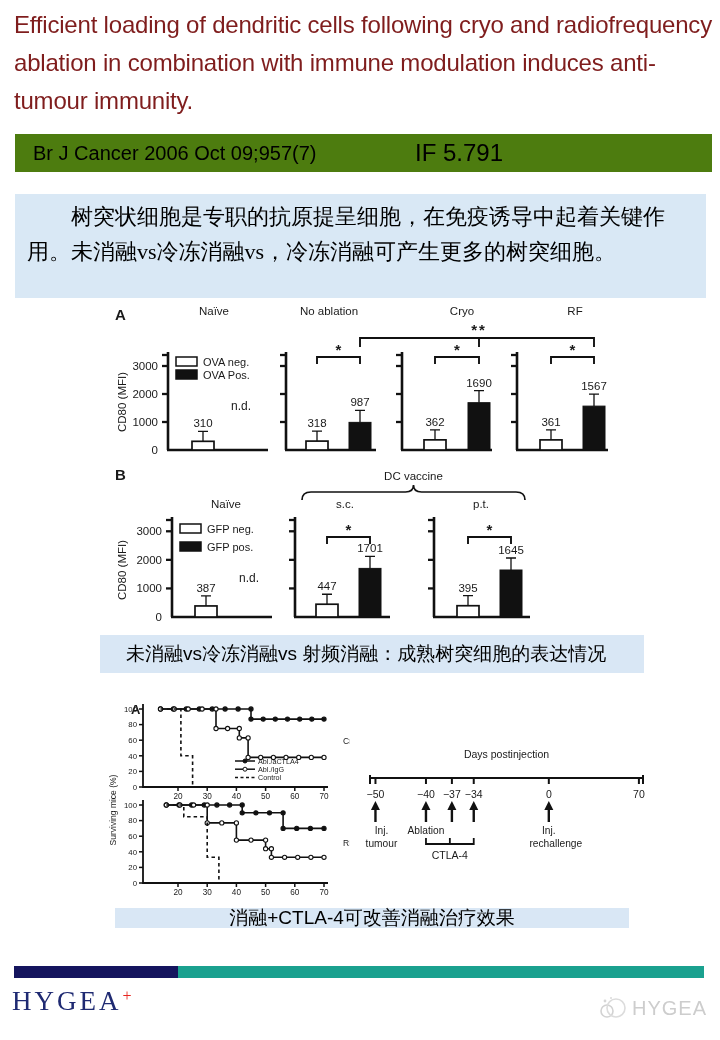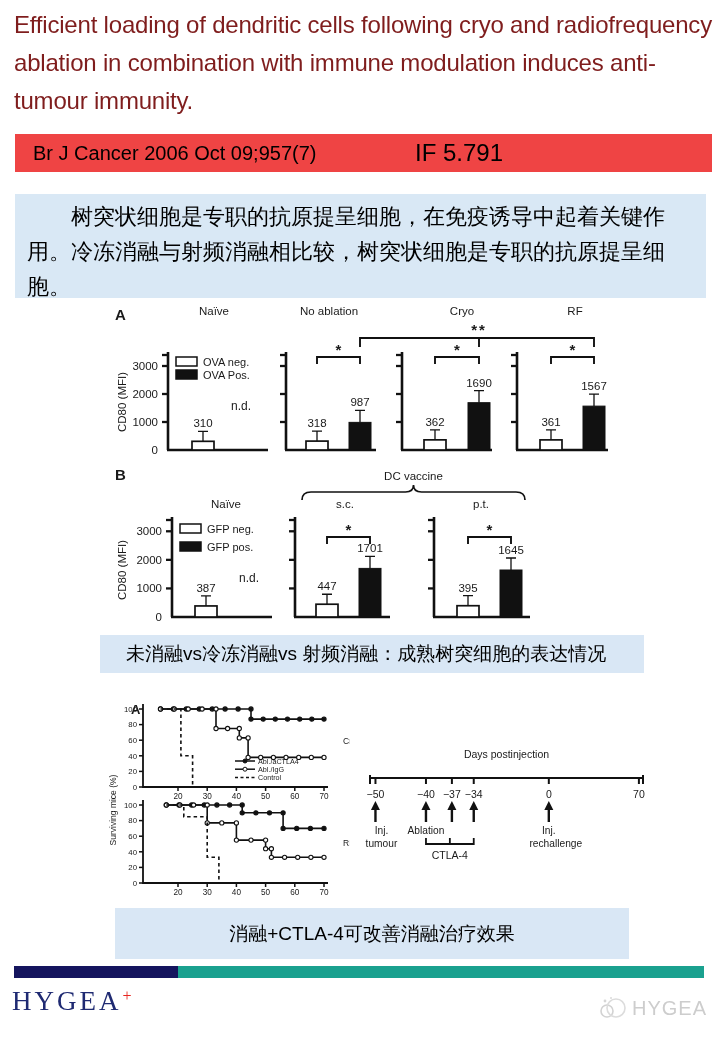--- a/index.html
+++ b/index.html
@@ -9,44 +9,44 @@
          font-weight:normal;color:#7f1d1d;letter-spacing:-0.2px;}
   .journal-bar{position:absolute;left:15px;top:134px;width:697px;height:38px;background:#d9e2f3;}
   .journal-bar .cite{position:absolute;left:18px;top:0;line-height:38px;font-size:20px;color:#000;}
   .journal-bar .if{position:absolute;left:400px;top:0;line-height:38px;font-size:24px;color:#000;}
   .abstract{position:absolute;left:15px;top:194px;width:691px;height:104px;background:#d9e8f5;
             font-size:22px;line-height:35px;color:#000;box-sizing:border-box;
             padding:5px 12px 0 12px;text-indent:2em;font-family:"Liberation Serif","Liberation Sans",serif;}
   .cap{position:absolute;background:#d9e7f5;display:flex;align-items:center;
        font-size:19px;color:#000;}
   .cap1{left:100px;top:635px;width:518px;height:38px;padding-left:26px;}
-  .cap2{left:115px;top:908px;width:514px;height:51px;justify-content:center;}
+  .cap2{left:115px;top:908px;width:514px;height:20px;justify-content:center;}
   .figwrap{position:absolute;background:#fff;}
   svg text{font-family:"Liberation Sans",sans-serif;fill:#1a1a1a;}
   .footer-bar-navy{position:absolute;left:14px;top:966px;width:164px;height:12px;background:#15155e;}
   .footer-bar-teal{position:absolute;left:178px;top:966px;width:526px;height:12px;background:#1aa18f;}
   .brand{position:absolute;left:12px;top:986px;font-family:"Liberation Serif",serif;
          font-weight:normal;font-size:27px;letter-spacing:3px;color:#1f2a72;}
   .brand .plus{color:#e8251f;font-size:16px;vertical-align:9px;letter-spacing:0;margin-left:1px;}
   .watermark{position:absolute;left:597px;top:994px;display:flex;align-items:center;gap:5px;}
   .watermark .wm-text{color:#cdcdcd;font-size:20px;letter-spacing:1px;}
 </style>
 </head>
 <body>
 
 <div class="page">
 
   <div class="title">Efficient loading of dendritic cells following cryo and radiofrequency ablation in combination with immune modulation induces anti-tumour immunity.</div>
 
-  <div class="journal-bar" style="background: #ef4444;">
+  <div class="journal-bar" style="background: #4d7c0f;">
     <span class="cite">Br J Cancer 2006 Oct 09;957(7)</span>
     <span class="if">IF 5.791</span>
   </div>
 
-  <div class="abstract" style="background: rgb(217, 232, 245);">树突状细胞是专职的抗原提呈细胞，在免疫诱导中起着关键作用。冷冻消融与射频消融相比较，树突状细胞是专职的抗原提呈细胞。</div>
+  <div class="abstract" style="background: rgb(217, 232, 245);">树突状细胞是专职的抗原提呈细胞，在免疫诱导中起着关键作用。未消融vs冷冻消融vs，冷冻消融可产生更多的树突细胞。</div>
 
   <div class="figwrap" style="left:100px;top:298px;width:520px;height:162px;"><svg id="figA" width="520" height="162">
         <text x="15" y="22" font-size="15" font-weight="bold">A</text>
         <text x="26" y="104" transform="rotate(-90 26 104)" font-size="11.5" text-anchor="middle">CD80 (MFI)</text>
         <text x="58" y="156" font-size="11.5" text-anchor="end">0</text>
         <text x="58" y="128" font-size="11.5" text-anchor="end">1000</text>
         <text x="58" y="100" font-size="11.5" text-anchor="end">2000</text>
         <text x="58" y="72" font-size="11.5" text-anchor="end">3000</text>
         <text x="114" y="17" font-size="11.5" text-anchor="middle">Naïve</text>
         <path d="M68 54 V152" stroke="#111" stroke-width="2.6" fill="none"></path>

